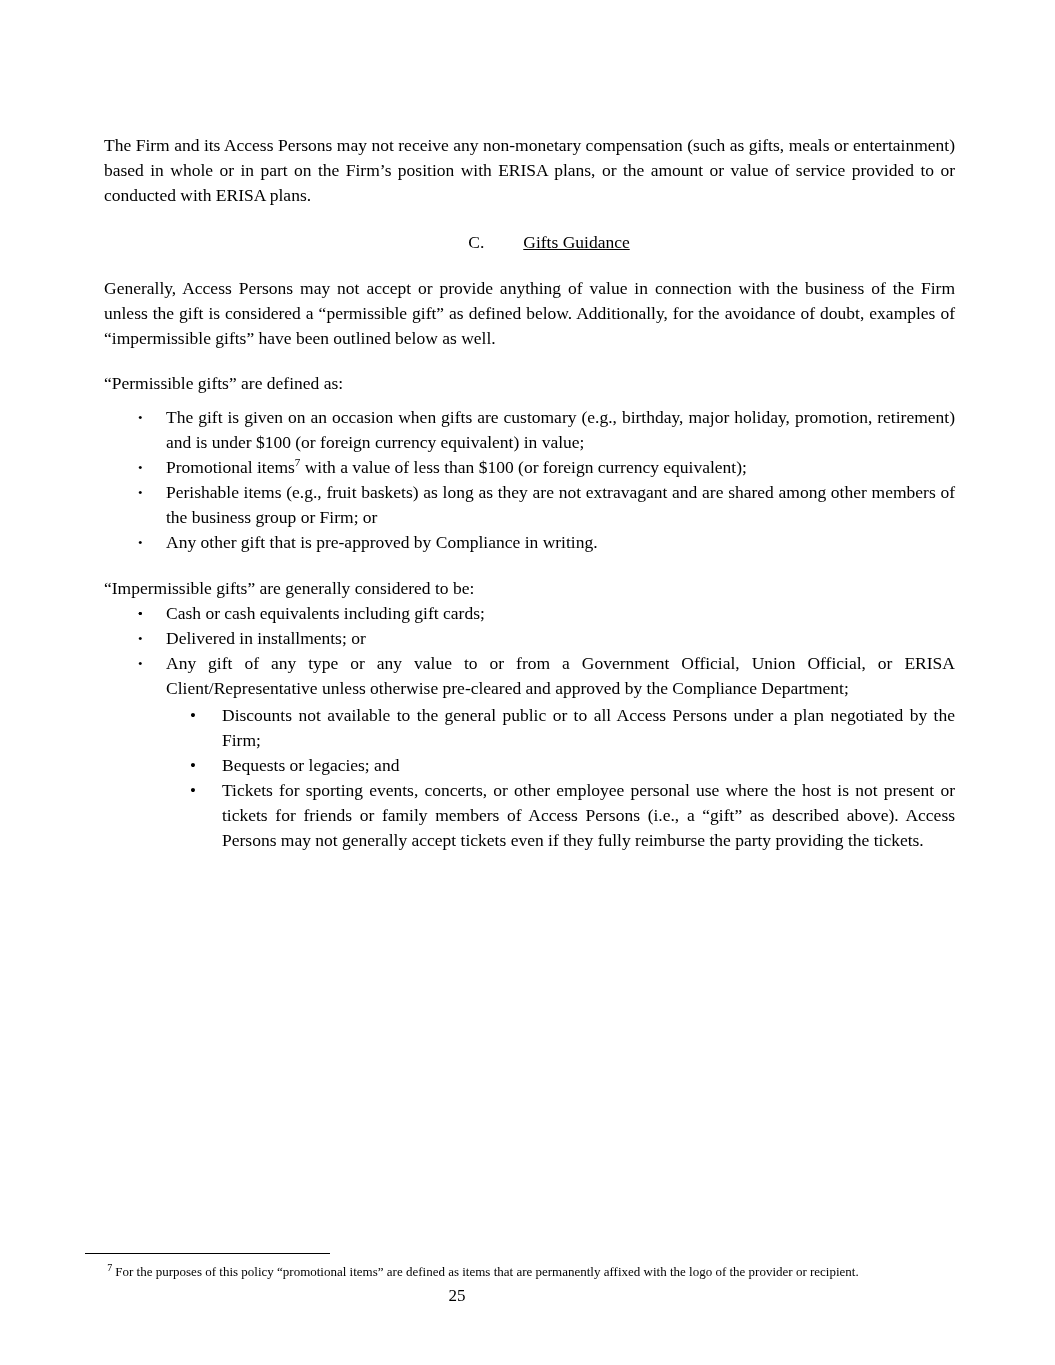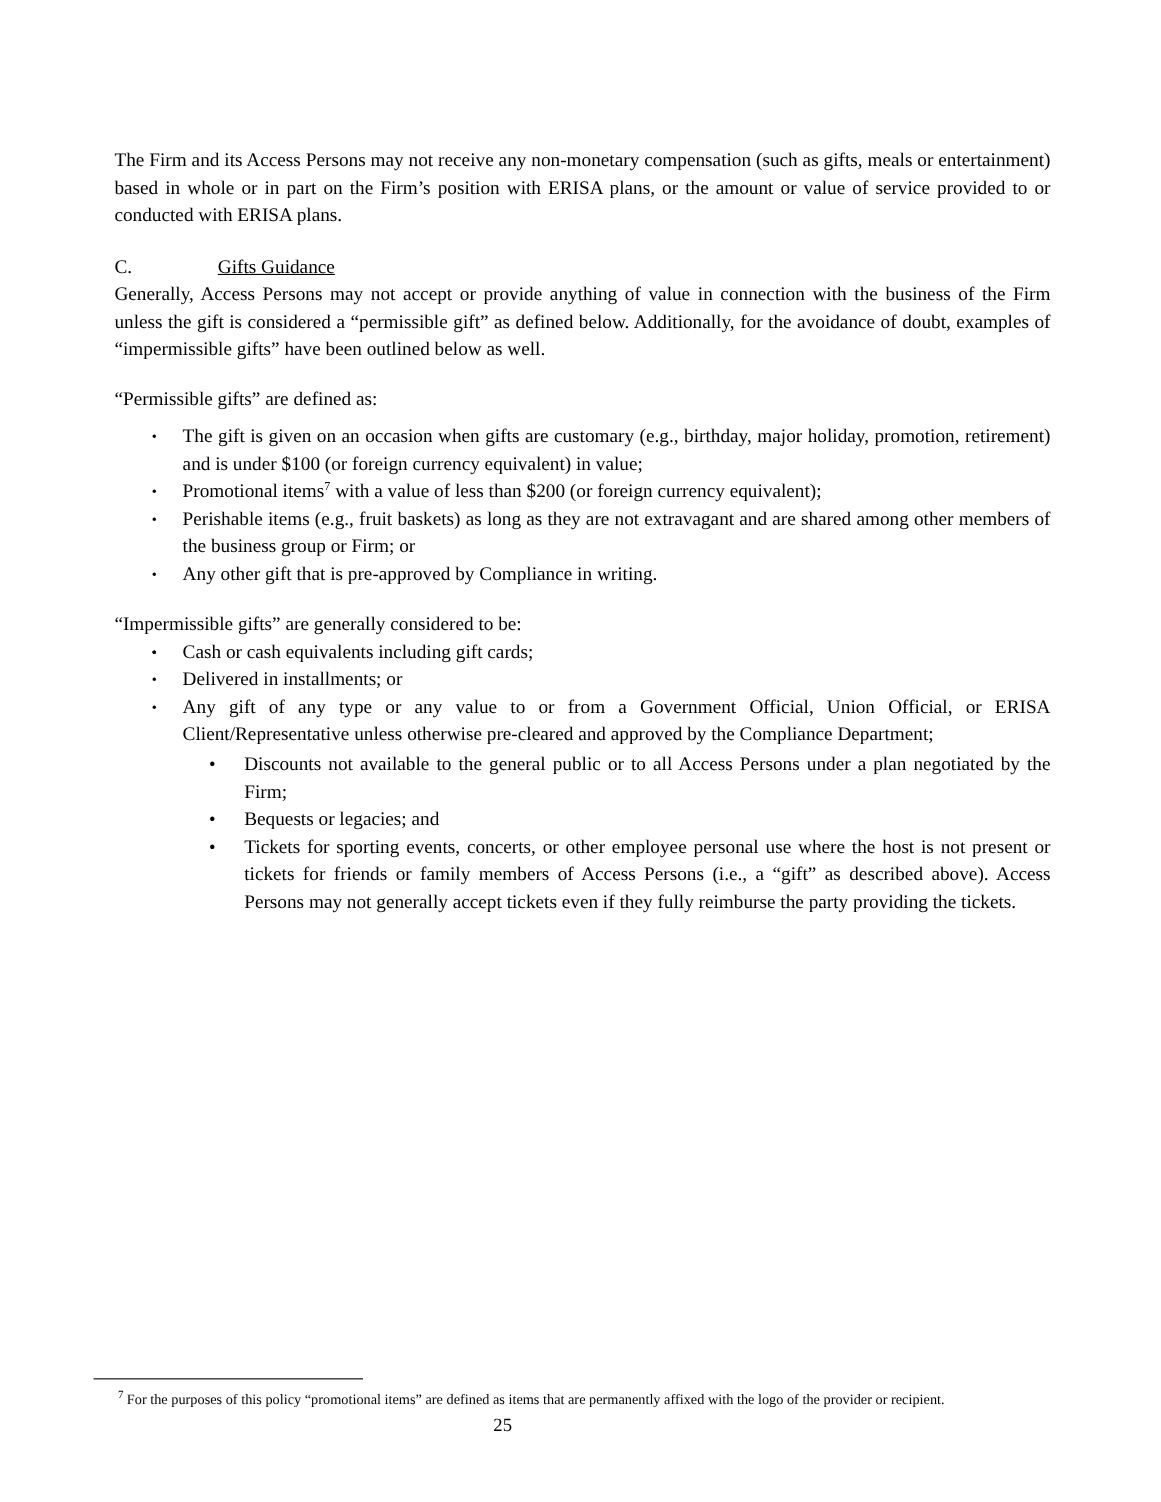--- a/index.html
+++ b/index.html
@@ -25,21 +25,22 @@
     left: 104px;
     width: 851px;
     font-size: 17.5px;
     line-height: 25px;
   }
   .para {
     text-align: justify;
   }
   .para-intro { margin-bottom: 22px; }
   .section-heading {
-    text-align: left;
+    margin-bottom: 21px;
+    text-align: center;
   }
   .section-letter {
     display: inline-block;
     width: 94px;
   }
   .section-title {
     text-decoration: underline;
   }
   .para-generally { margin-bottom: 20px; }
   .list-intro {
@@ -129,21 +130,21 @@
 
     <div class="list-intro list-intro-permissible">“Permissible gifts” are defined as:</div>
 
     <ul class="blist blist-permissible">
       <li class="li1">
         <span class="marker">•</span>
         <span>The gift is given on an occasion when gifts are customary (e.g., birthday, major holiday, promotion, retirement) and is under $100 (or foreign currency equivalent) in value;</span>
       </li>
       <li class="li1">
         <span class="marker">•</span>
-        <span>Promotional items</span><span class="sup-ref">7</span><span> with a value of less than $200 (or foreign currency equivalent);</span>
+        <span>Promotional items</span><span class="sup-ref">7</span><span> with a value of less than $100 (or foreign currency equivalent);</span>
       </li>
       <li class="li1">
         <span class="marker">•</span>
         <span>Perishable items (e.g., fruit baskets) as long as they are not extravagant and are shared among other members of the business group or Firm; or</span>
       </li>
       <li class="li1">
         <span class="marker">•</span>
         <span>Any other gift that is pre-approved by Compliance in writing.</span>
       </li>
     </ul>

